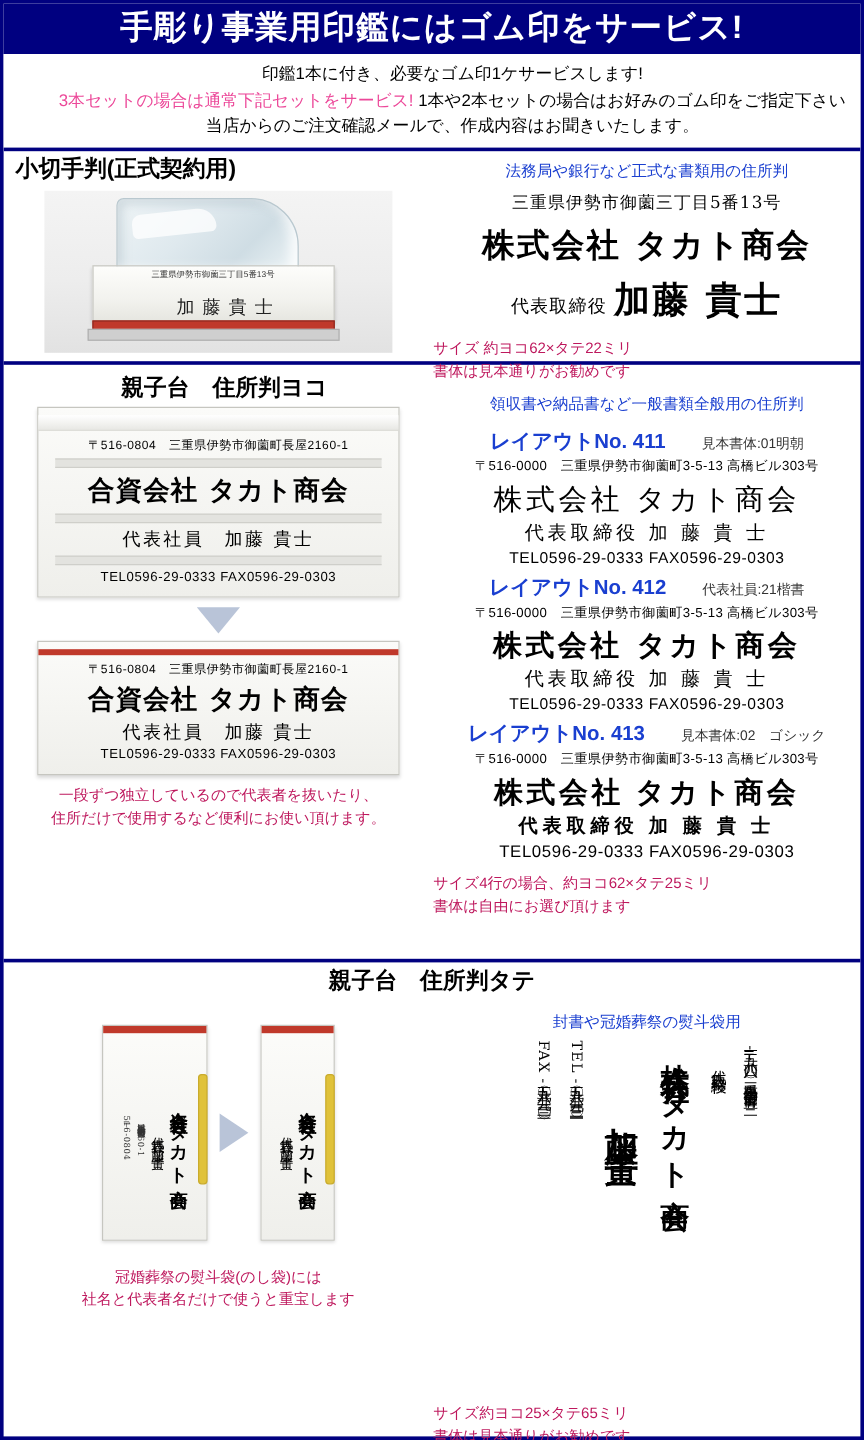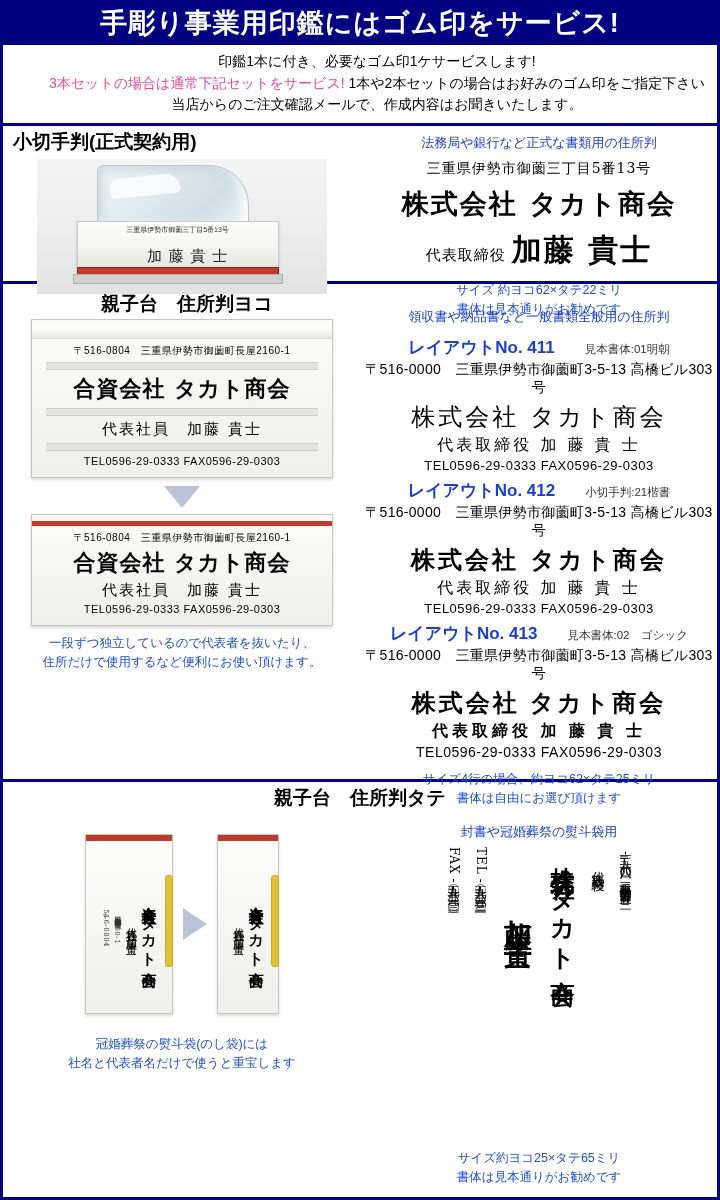--- a/index.html
+++ b/index.html
@@ -83,36 +83,35 @@
   .col-left {
     width: 358px;
     box-sizing: border-box;
   }
   .col-right {
     width: 356px;
     box-sizing: border-box;
   }
 
   .blue-note {
-    color: #1d4ed8;
+    color: #be185d;
     font-size: 12.5px;
-    text-align: center;
     line-height: 1.5;
     white-space: nowrap;
   }
   .right-head {
     color: #1a3fd0;
     font-size: 13px;
     text-align: center;
     padding: 6px 0 4px 0;
     white-space: nowrap;
   }
 
   
-  .s1 { height: 158px; }
+  .s1 { height: 178px; }
   .s1-img {
     width: 290px;
     height: 135px;
     margin: 2px auto 0 auto;
     position: relative;
     background: linear-gradient(180deg,#f4f4f4 0%, #ededed 55%, #e2e2e2 100%);
   }
   
   .acr {
     position: absolute;
@@ -255,21 +254,21 @@
   }
   .layout-font {
     color: #333;
     font-size: 11.5px;
     white-space: nowrap;
   }
   .sample {
     text-align: center;
     margin-top: 2px;
   }
-  .sm-addr { font-size: 14px; letter-spacing: .3px; }
+  .sm-addr { font-size: 11px; letter-spacing: .3px; }
   .sm-company-mincho {
     font-size: 24px; font-family:"DejaVu Serif", serif; letter-spacing: 3px; margin: 4px 0 2px 0;
   }
   .sm-person-mincho {
     font-size: 16px; font-family:"DejaVu Serif", serif; letter-spacing: 3px; margin: 2px 0;
   }
   .sm-company-kaisho {
     font-size: 24px; font-family:"DejaVu Serif", serif; font-weight:bold; letter-spacing: 3px; margin: 4px 0 2px 0;
   }
   .sm-company-gothic {
@@ -419,21 +418,21 @@
         </div>
         <div class="sample">
           <div class="sm-addr">〒516-0000　三重県伊勢市御薗町3-5-13 高橋ビル303号</div>
           <div class="sm-company-mincho">株式会社 タカト商会</div>
           <div class="sm-person-mincho">代表取締役 加 藤 貴 士</div>
           <div class="sm-tel">TEL0596-29-0333  FAX0596-29-0303</div>
         </div>
 
         <div class="layout-row">
           <span class="layout-no">レイアウトNo. 412</span>
-          <span class="layout-font">小切手判:21楷書</span>
+          <span class="layout-font">代表社員:21楷書</span>
         </div>
         <div class="sample">
           <div class="sm-addr">〒516-0000　三重県伊勢市御薗町3-5-13 高橋ビル303号</div>
           <div class="sm-company-kaisho">株式会社 タカト商会</div>
           <div class="sm-person-mincho">代表取締役 加 藤 貴 士</div>
           <div class="sm-tel">TEL0596-29-0333  FAX0596-29-0303</div>
         </div>
 
         <div class="layout-row">
           <span class="layout-no">レイアウトNo. 413</span>

